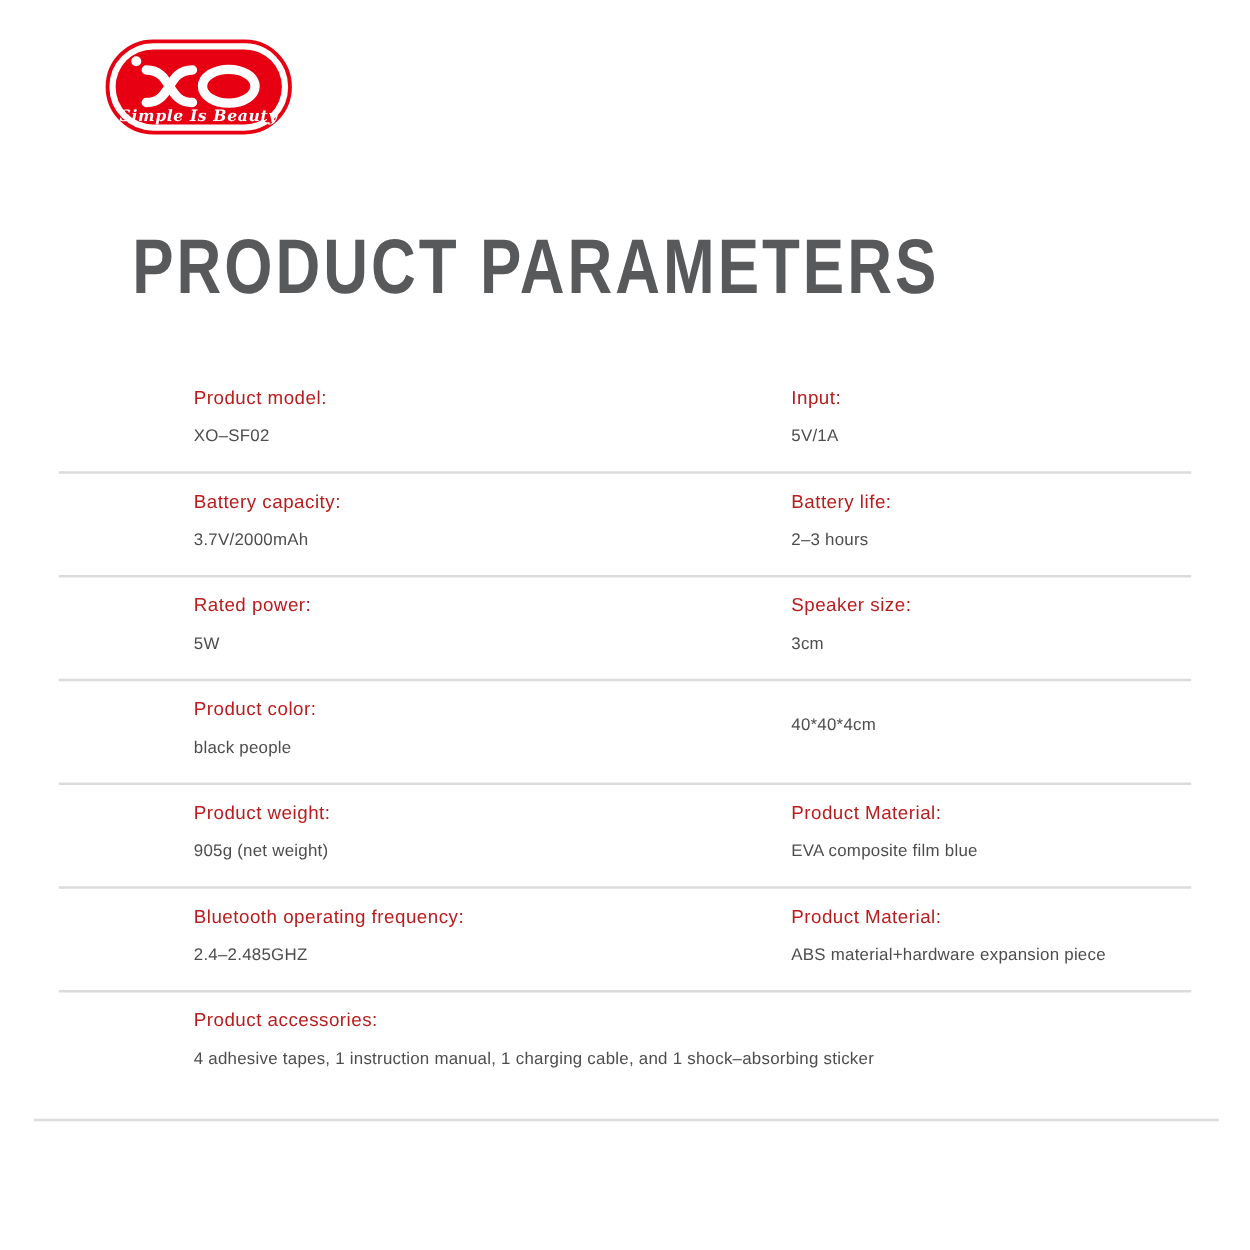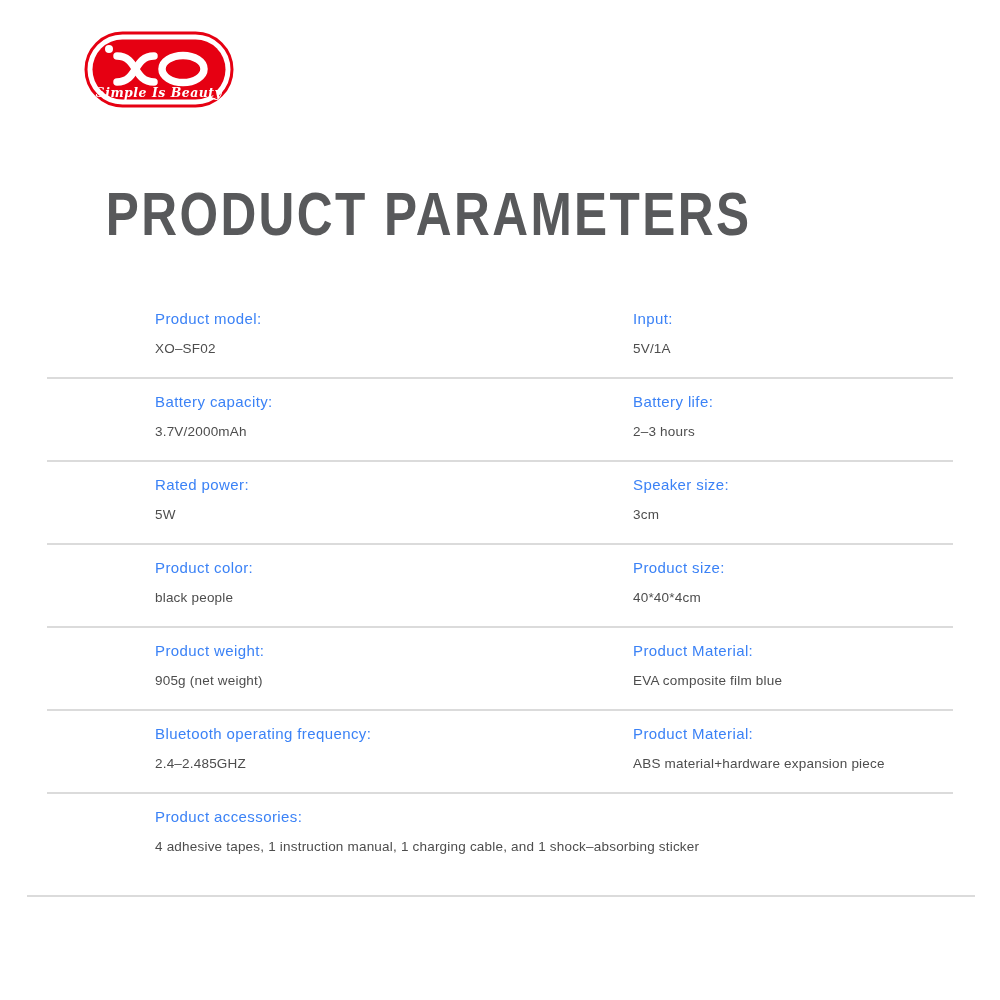--- a/index.html
+++ b/index.html
@@ -31,21 +31,21 @@
     display:flex;
     border-bottom:2px solid #dbdbdb;
     padding:14px 0 20px 0;
   }
   .cell{display:flex;flex-direction:column;}
   .cell.left{width:586px;padding-left:108px;box-sizing:border-box;}
   .cell.right{flex:1;}
   .spec-label{
     font-size:15px;
     line-height:18px;
-    color:#3b82f6;
+    color:#b91c1c;
     letter-spacing:0.4px;
   }
   .spec-value{
     margin-top:12px;
     font-size:13.5px;
     line-height:17px;
     color:#4d4d4d;
     letter-spacing:0.2px;
   }
   .spec-row.full{
@@ -119,21 +119,20 @@
       </div>
     </div>
 
 
     <div class="spec-row">
       <div class="cell left">
         <div class="spec-label">Product color:</div>
         <div class="spec-value">black people</div>
       </div>
       <div class="cell right">
-        <div class="spec-label">Product size:</div>
         <div class="spec-value">40*40*4cm</div>
       </div>
     </div>
 
     <div class="spec-row">
       <div class="cell left">
         <div class="spec-label">Product weight:</div>
         <div class="spec-value">905g (net weight)</div>
       </div>
       <div class="cell right">

